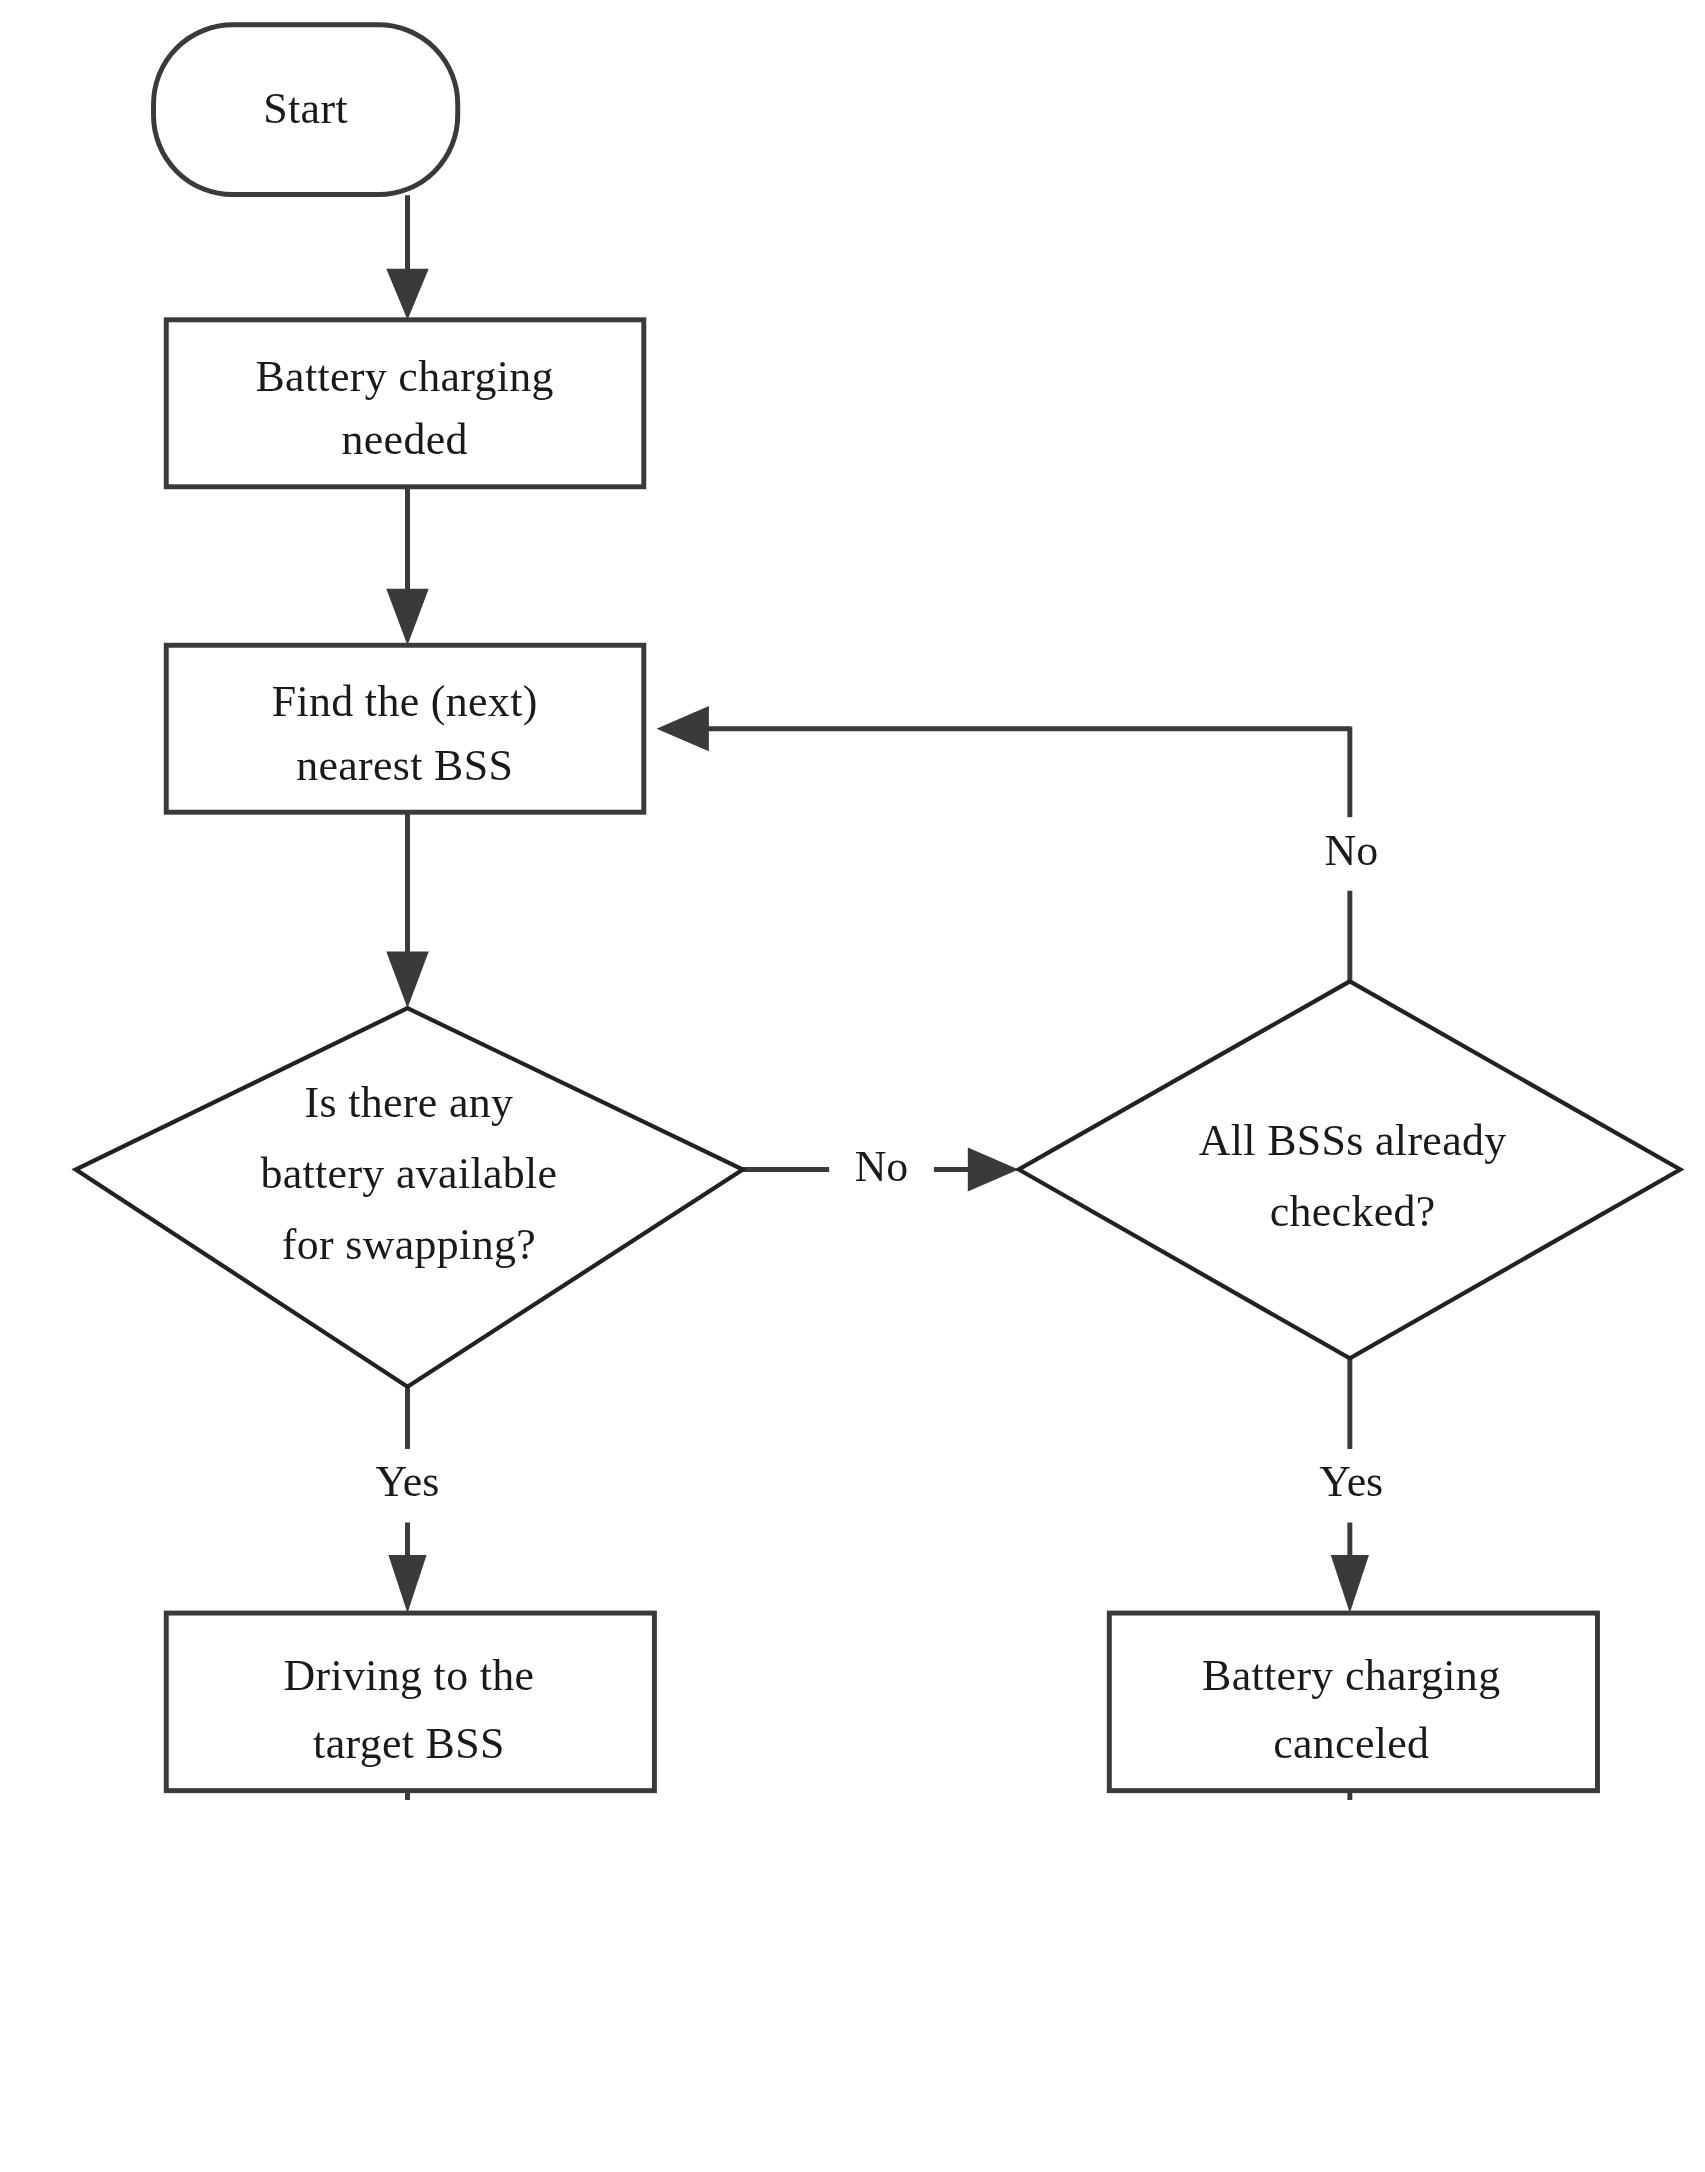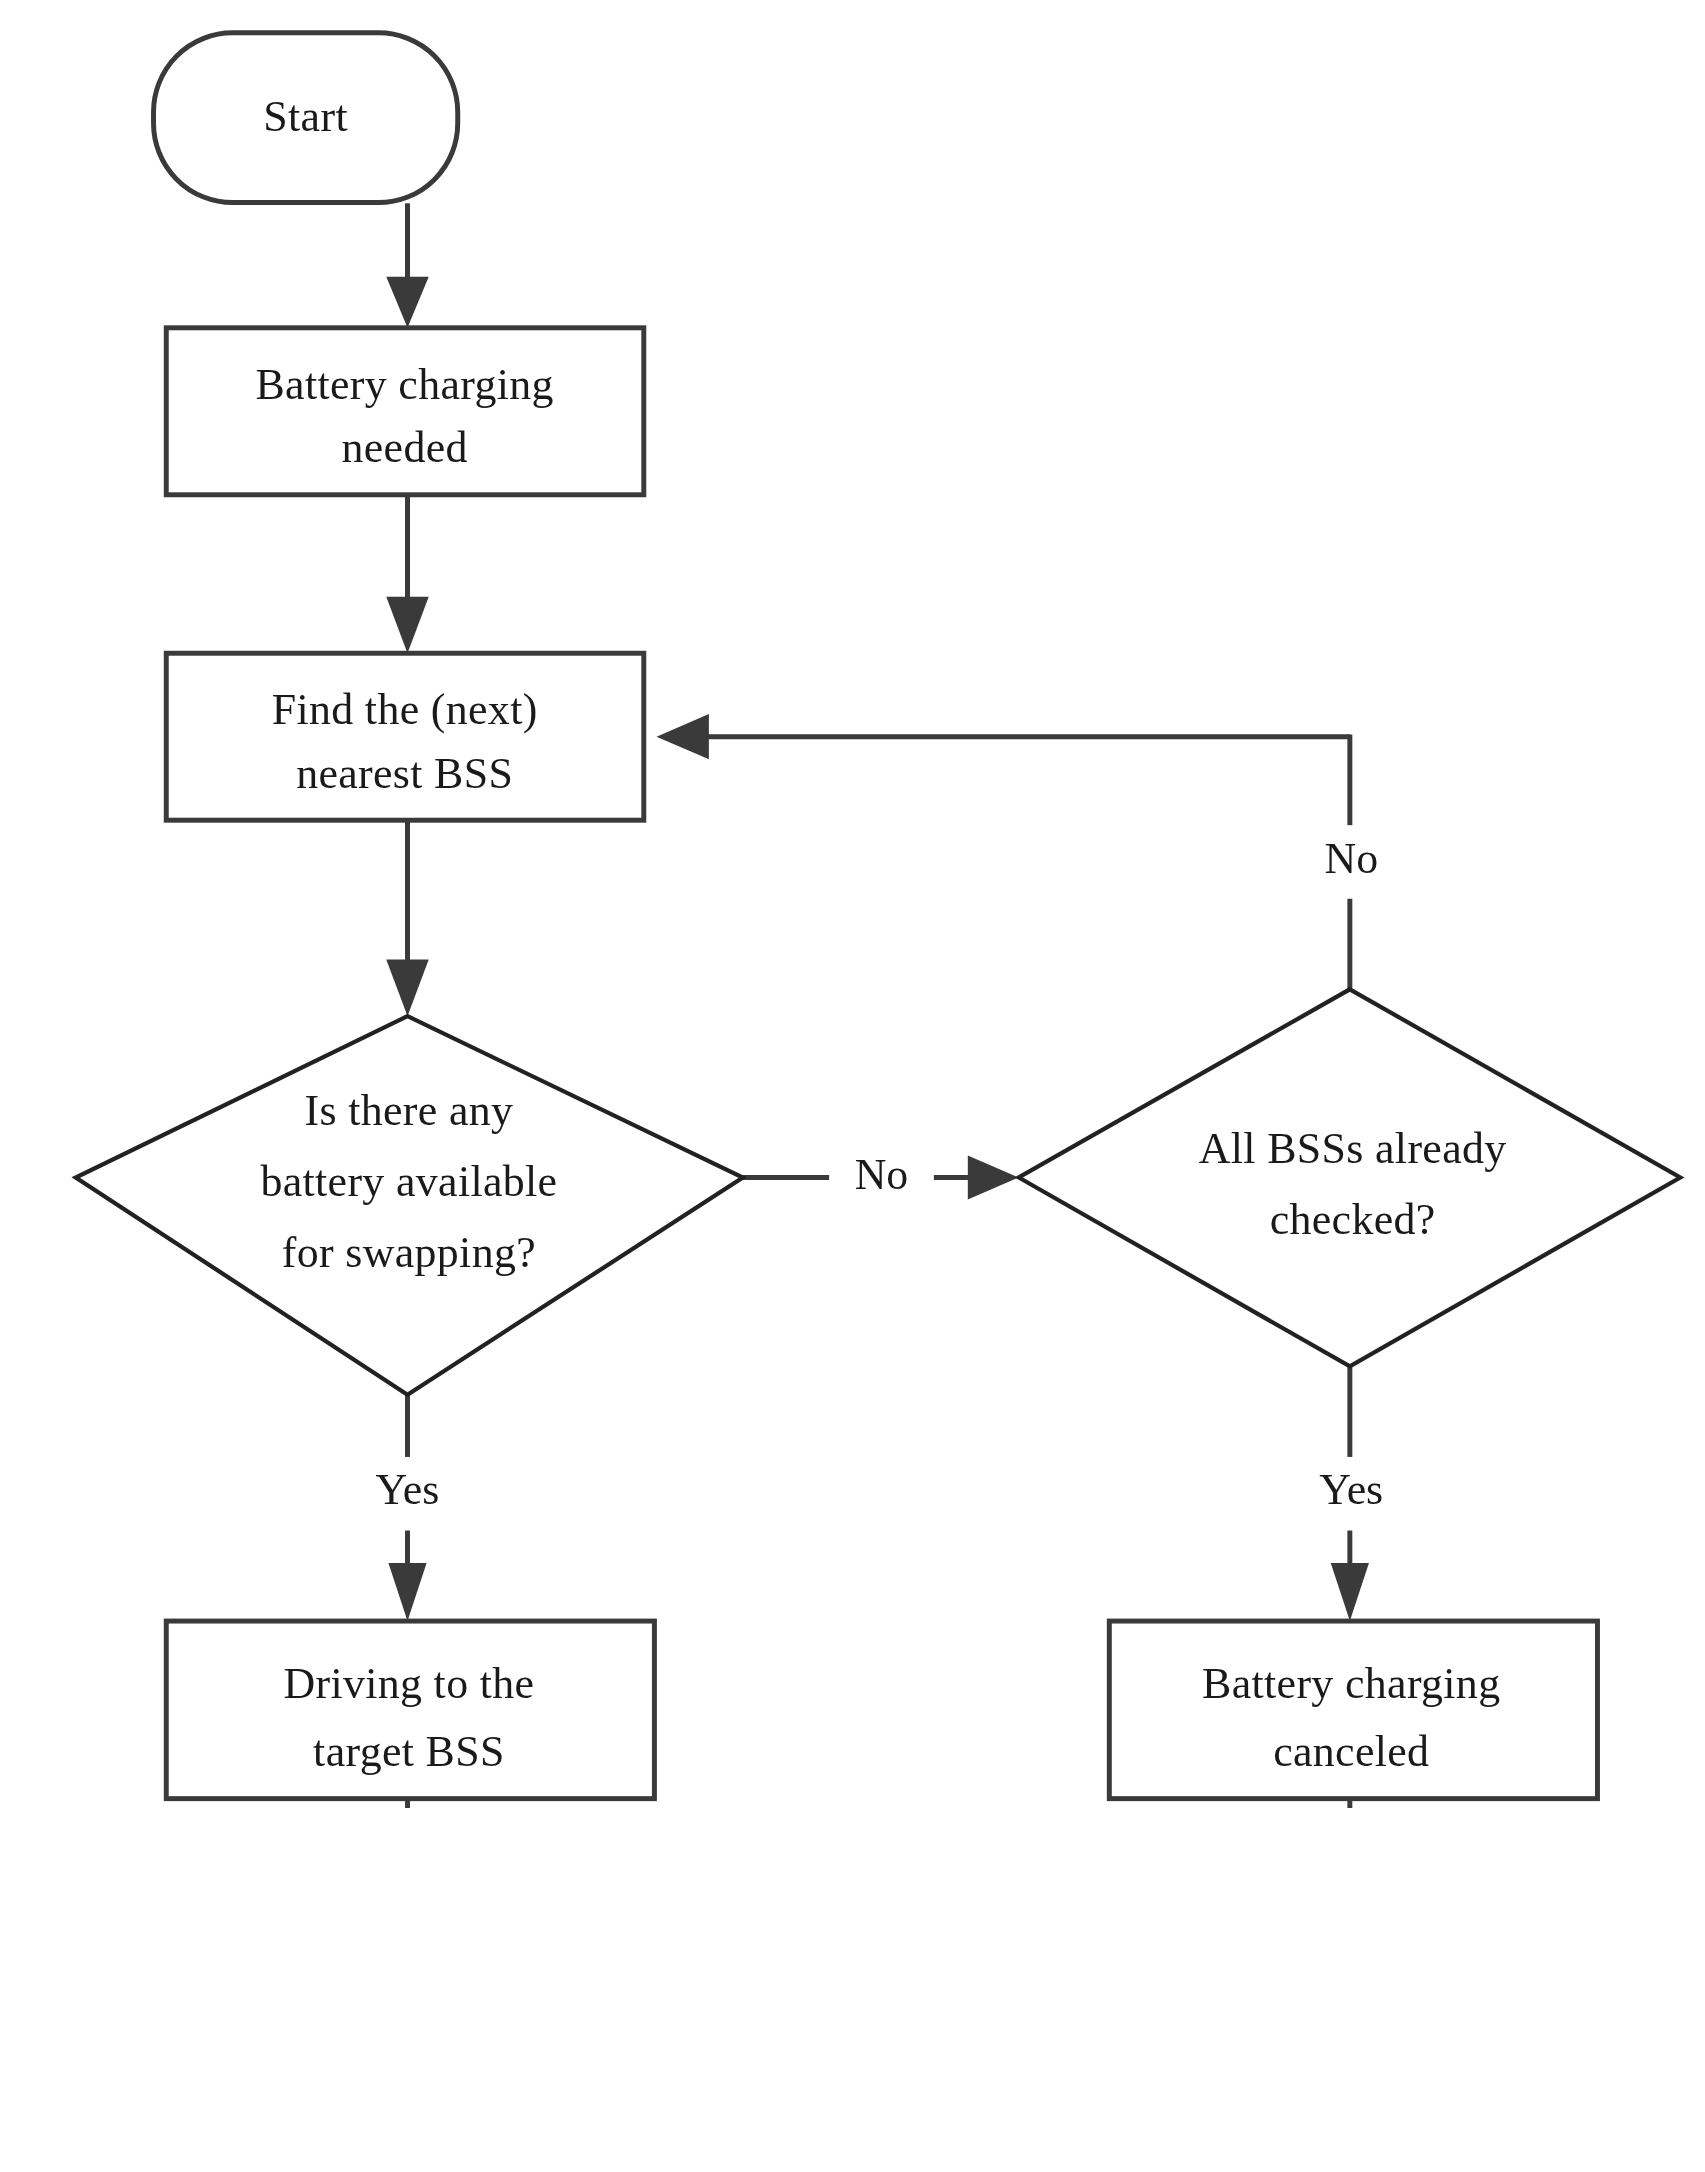--- a/index.html
+++ b/index.html
@@ -9,21 +9,20 @@
   }
   body {
     font-family: "Liberation Serif", "DejaVu Serif", serif;
   }
   #canvas {
     position: relative;
     width: 1705px;
     height: 1800px;
     background: #ffffff;
     overflow: hidden;
-    margin-top: 8px;
   }
   svg#flow {
     position: absolute;
     top: 0;
     left: 0;
     width: 1705px;
     height: 2172px;
     display: block;
   }
   .shape-stroke {

